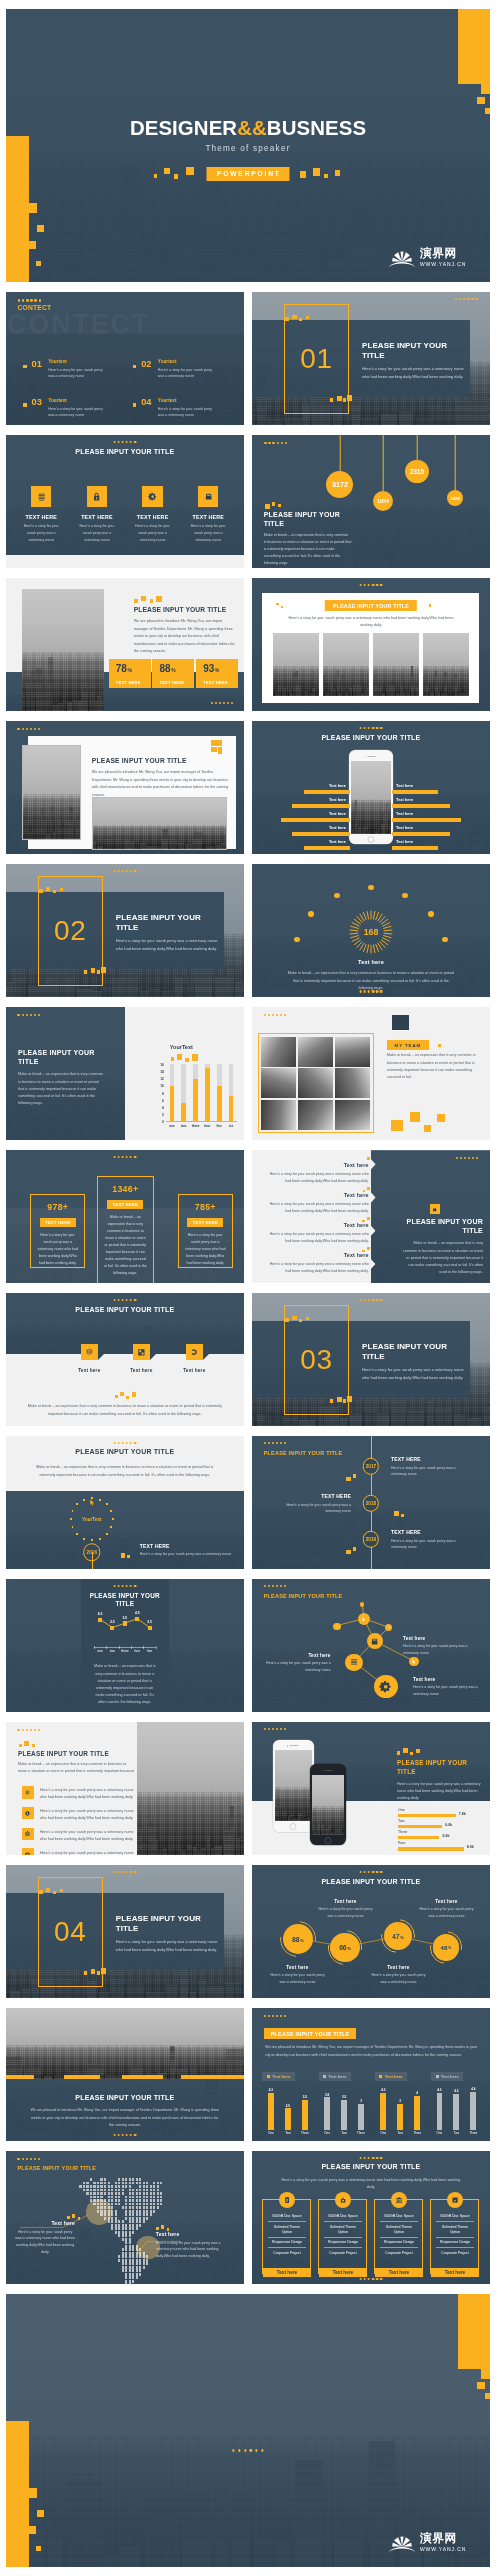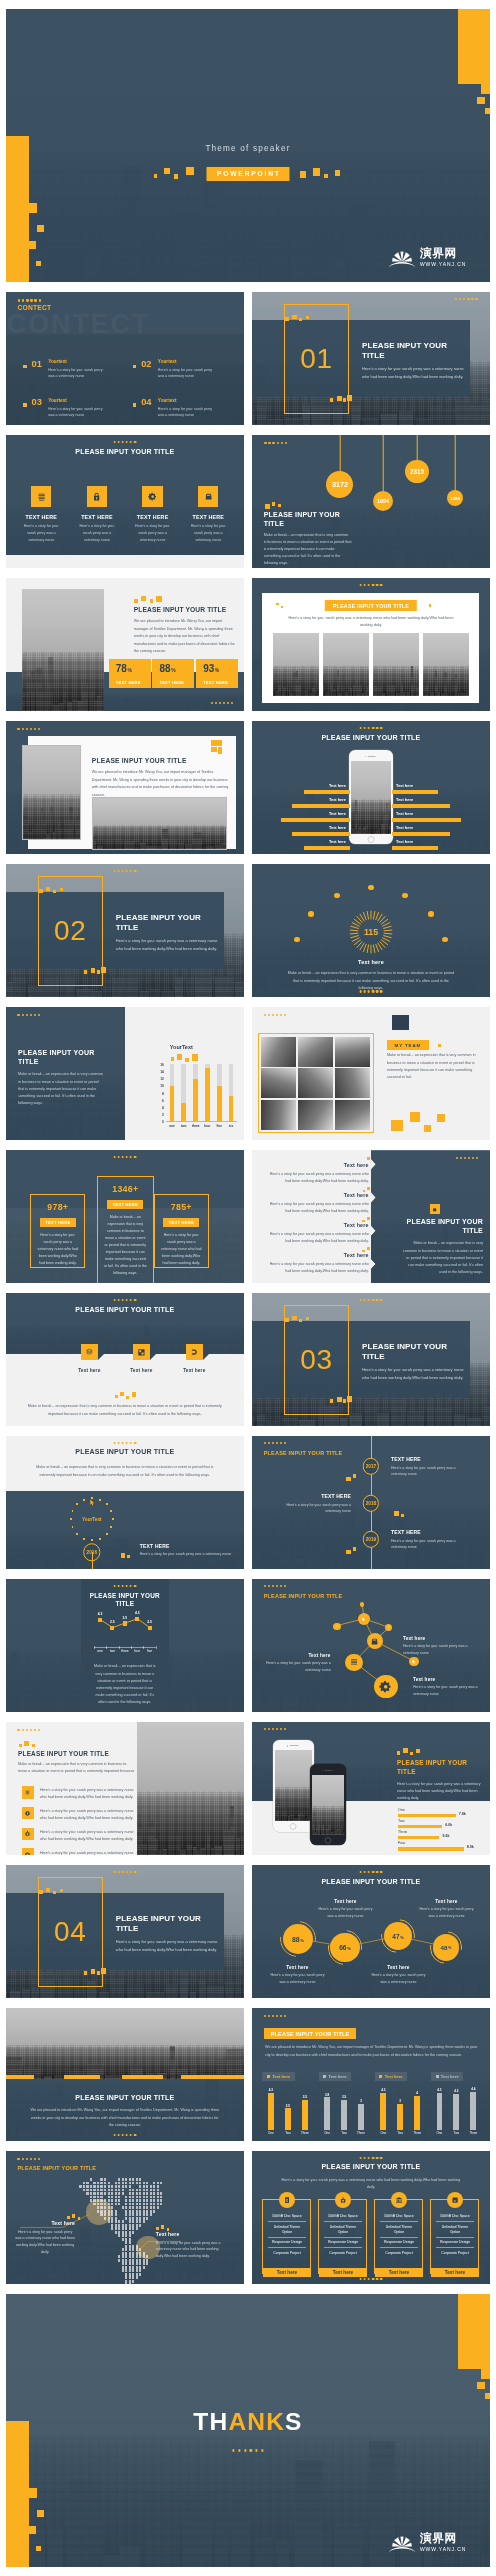--- a/index.html
+++ b/index.html
@@ -375,20 +375,21 @@
           <i class="b3"></i>
           <i class="b4"></i>
     </div>
     <div class="hero-bl">
       <i class="b1"></i>
           <i class="b2"></i>
           <i class="b3"></i>
           <i class="b4"></i>
           <i class="b5"></i>
     </div>
+    <h1 class="hero-title"><span>DESIGNER</span><span class="orange">&amp;&amp;</span><span>BUSNESS</span></h1>
     <div class="hero-sub">Theme of speaker</div>
     <div class="hero-badge-row">
       <i class="sq" style="left:148px;top:165px;width:3.5px;height:3.5px"></i>
       <i class="sq" style="left:158px;top:159px;width:5.8px;height:5.8px"></i>
       <i class="sq" style="left:168px;top:165px;width:4.7px;height:4.7px"></i>
       <i class="sq" style="left:180px;top:158px;width:8.2px;height:8.2px"></i>
       <span class="hero-badge">POWERPOINT</span>
       <i class="sq" style="left:294px;top:162px;width:6.4px;height:6.4px"></i>
       <i class="sq" style="left:307px;top:159px;width:7.6px;height:7.6px"></i>
       <i class="sq" style="left:318px;top:165px;width:4.1px;height:4.1px"></i>
@@ -1264,21 +1265,21 @@
               <line x1="21.12" y1="47.32" x2="1.71" y2="45.52"></line>
               <line x1="22.11" y1="42.06" x2="3.35" y2="36.73"></line>
               <line x1="24.04" y1="37.07" x2="6.58" y2="28.38"></line>
               <line x1="26.86" y1="32.52" x2="11.30" y2="20.77"></line>
               <line x1="30.46" y1="28.57" x2="17.33" y2="14.16"></line>
               <line x1="34.73" y1="25.34" x2="24.47" y2="8.76"></line>
               <line x1="39.52" y1="22.96" x2="32.48" y2="4.78"></line>
               <line x1="44.67" y1="21.49" x2="41.09" y2="2.33"></line>
             </g>
           </svg>
-      <span class="s11-val orange">115</span>
+      <span class="s11-val orange">168</span>
     </div>
     <div class="s11-cap ttl">Text here</div>
     <div class="s11-desc body">Make or break – an expression that is very common in business to mean a situation or event or period that is extremely important because it can make something succeed or fail. It's often used in the following ways.</div>
     <div class="dots ctr" style="bottom:4.7px">
           <span></span>
           <span></span>
           <span></span>
           <span></span>
           <span></span>
           <span></span>
@@ -1448,21 +1449,21 @@
     <div class="s14-card sm" style="left:24.5px">
       <div class="s14-v orange">978+</div>
       <div class="s14-b">TEXT HERE</div>
       <div class="s14-d">Here's a story for you: sarah perry was a veterinary nurse who had been working daily.Who had been working daily.</div>
     </div>
     <div class="s14-card big" style="left:91px">
       <div class="s14-v orange">1346+</div>
       <div class="s14-b">TEXT HERE</div>
       <div class="s14-d">Make or break – an expression that is very common in business to mean a situation or event or period that is extremely important because it can make something succeed or fail. It's often used in the following ways.</div>
     </div>
-    <div class="s14-card sm" style="left:148px">
+    <div class="s14-card sm" style="left:172px">
       <div class="s14-v orange">785+</div>
       <div class="s14-b">TEXT HERE</div>
       <div class="s14-d">Here's a story for you: sarah perry was a veterinary nurse who had been working daily.Who had been working daily.</div>
     </div>
   </div>
 
   <div class="slide light">
     <div class="s15-dark">
       <div class="photo">
             <div class="sky"></div>
@@ -3056,21 +3057,20 @@
           <i class="b3"></i>
           <i class="b4"></i>
     </div>
     <div class="hero-bl">
       <i class="b1"></i>
           <i class="b2"></i>
           <i class="b3"></i>
           <i class="b4"></i>
           <i class="b5"></i>
     </div>
-    <h1 class="s30-thanks"><span>TH</span><span class="orange">ANK</span><span>S</span></h1>
     <div class="dots ctr" style="top:155px;gap:3.5px">
           <span></span>
           <span></span>
           <span></span>
           <span></span>
           <span></span>
           <span></span>
         </div>
     <div class="logo">
       <svg class="logo-mark" viewBox="0 0 100 72">

